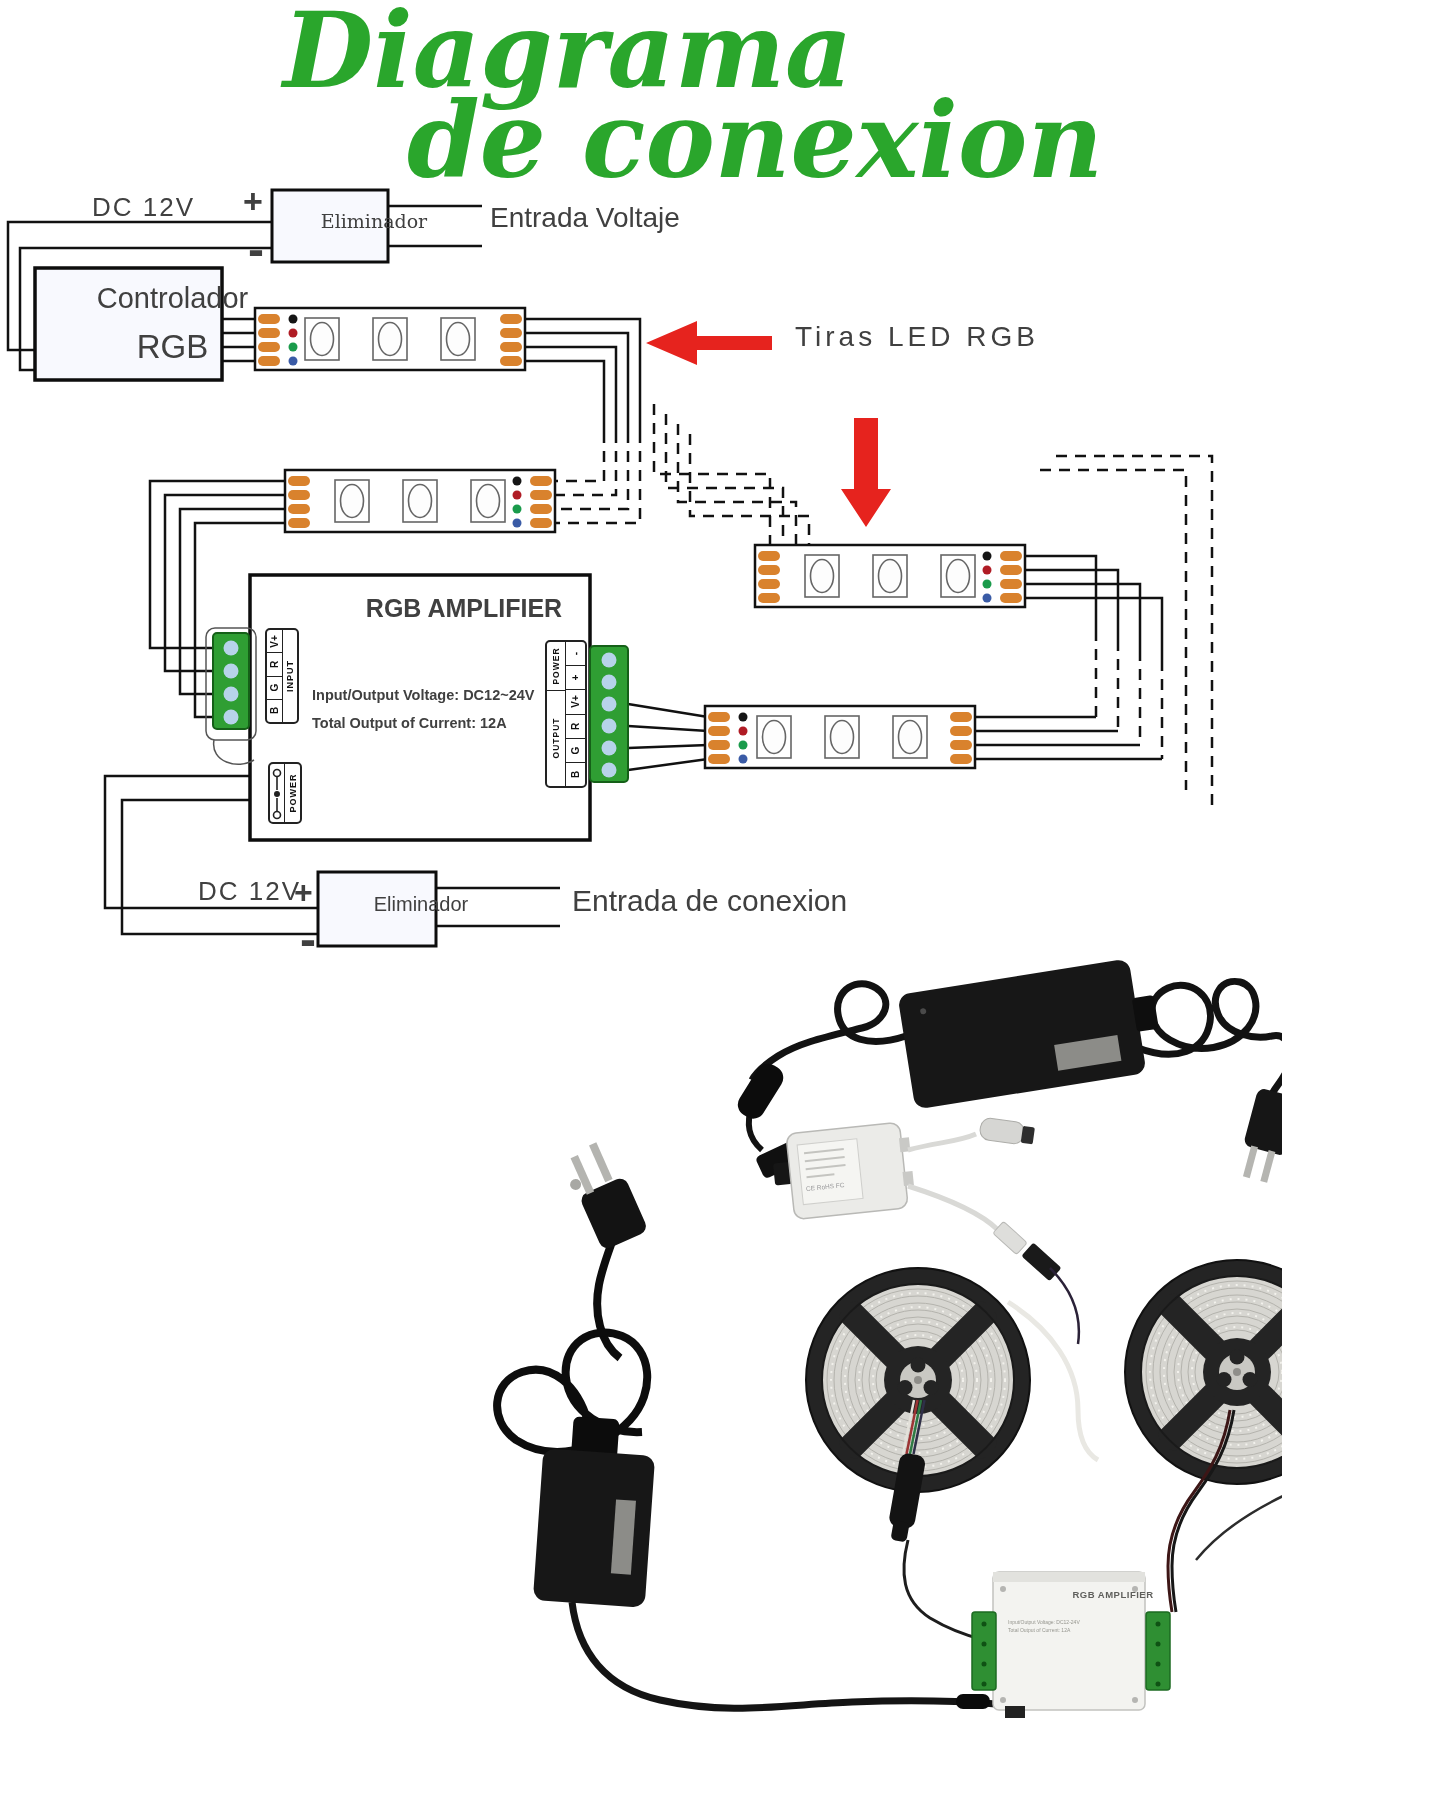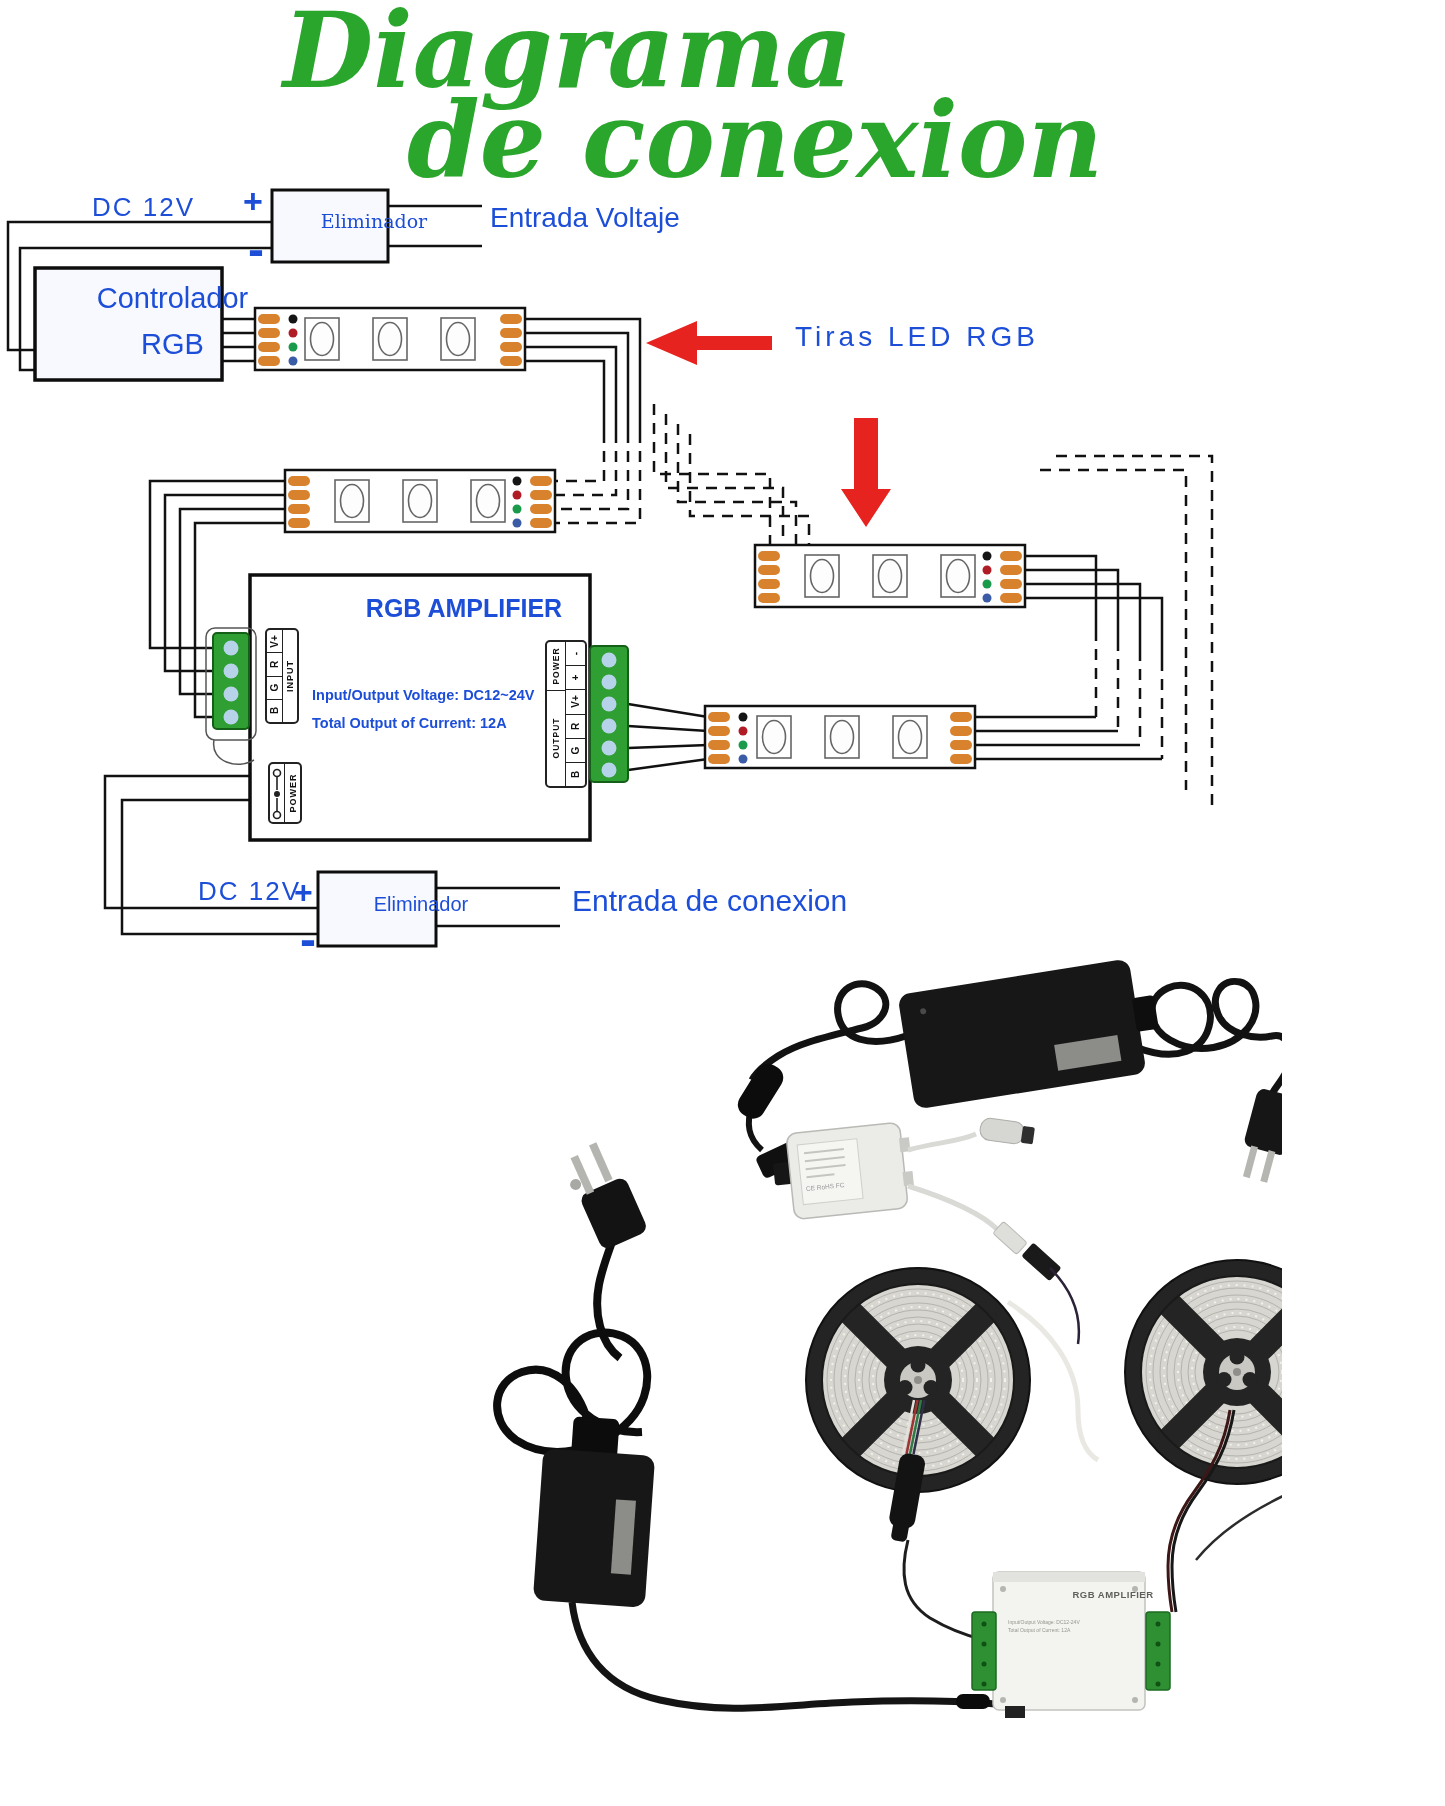--- a/index.html
+++ b/index.html
@@ -1,19 +1,19 @@
 <!DOCTYPE html>
 <html><head>
 <meta charset="utf-8">
 <style>
   html,body{margin:0;padding:0;background:#fff;}
   #canvas{position:relative;width:1282px;height:1806px;background:#fff;overflow:hidden;
           font-family:"Liberation Sans",sans-serif;}
   #wireart{position:absolute;left:0;top:0;}
-  .lbl{position:absolute;color:#1d4ed8;white-space:nowrap;line-height:1;}
+  .lbl{position:absolute;color:#404040;white-space:nowrap;line-height:1;}
   .ttl{font-family:"DejaVu Serif",serif;font-style:italic;font-weight:bold;line-height:.95;}
   .ctr{text-align:center;padding-left:44px;}
   .serifthin{font-family:"DejaVu Serif",serif;font-weight:400;}
   .pincol{position:absolute;display:flex;border:2px solid #222;border-radius:5px;background:transparent;box-sizing:border-box;}
   .pins{display:flex;flex-direction:column;flex:1;}
   .pc{flex:1;border-bottom:1px solid #222;display:flex;align-items:center;justify-content:center;overflow:visible;}
   .pc:last-child{border-bottom:none;}
   .pc span{transform:rotate(-90deg);font-size:10px;font-weight:bold;white-space:nowrap;color:#111;}
   .sidelab{display:flex;align-items:center;justify-content:center;border-left:1px solid #222;}
   .sidelab span{transform:rotate(-90deg);font-size:9px;font-weight:bold;letter-spacing:1px;white-space:nowrap;color:#111;}
@@ -349,21 +349,21 @@
 <div class="lbl ttl" style="left:283px;top:2px;font-size:104px;color:#2aa62c;">Diagrama</div>
 <div class="lbl ttl" style="left:407px;top:92px;font-size:104px;color:#2aa62c;">de conexion</div>
 
 <div class="lbl" style="left:92px;top:194px;font-size:26px;letter-spacing:2px;">DC 12V</div>
 <div class="lbl" style="left:243px;top:184px;font-size:34px;font-weight:bold;">+</div>
 <div class="lbl" style="left:248px;top:226px;font-size:48px;font-weight:bold;">-</div>
 <div class="lbl serifthin ctr" style="left:272px;top:212px;width:116px;font-size:19px;">Eliminador</div>
 <div class="lbl" style="left:490px;top:204px;font-size:28px;text-align:right;">Entrada Voltaje</div>
 
 <div class="lbl ctr" style="left:35px;top:284px;width:187px;font-size:29px;">Controlador</div>
-<div class="lbl ctr" style="left:35px;top:330px;width:187px;font-size:29px;">RGB</div>
+<div class="lbl ctr" style="left:35px;top:330px;width:187px;font-size:33px;">RGB</div>
 
 <div class="lbl" style="left:795px;top:323px;font-size:28px;letter-spacing:4px;text-align:center;">Tiras LED RGB</div>
 
 <div class="lbl ctr" style="left:300px;top:596px;width:240px;font-size:25px;font-weight:bold;">RGB AMPLIFIER</div>
 <div class="lbl" style="left:312px;top:688px;font-size:14.5px;font-weight:bold;">Input/Output Voltage: DC12~24V</div>
 <div class="lbl" style="left:312px;top:716px;font-size:14.5px;font-weight:bold;">Total Output of Current: 12A</div>
 
 <div class="pincol" style="left:265px;top:628px;width:34px;height:96px;">
   <div class="pins">
     <div class="pc">

